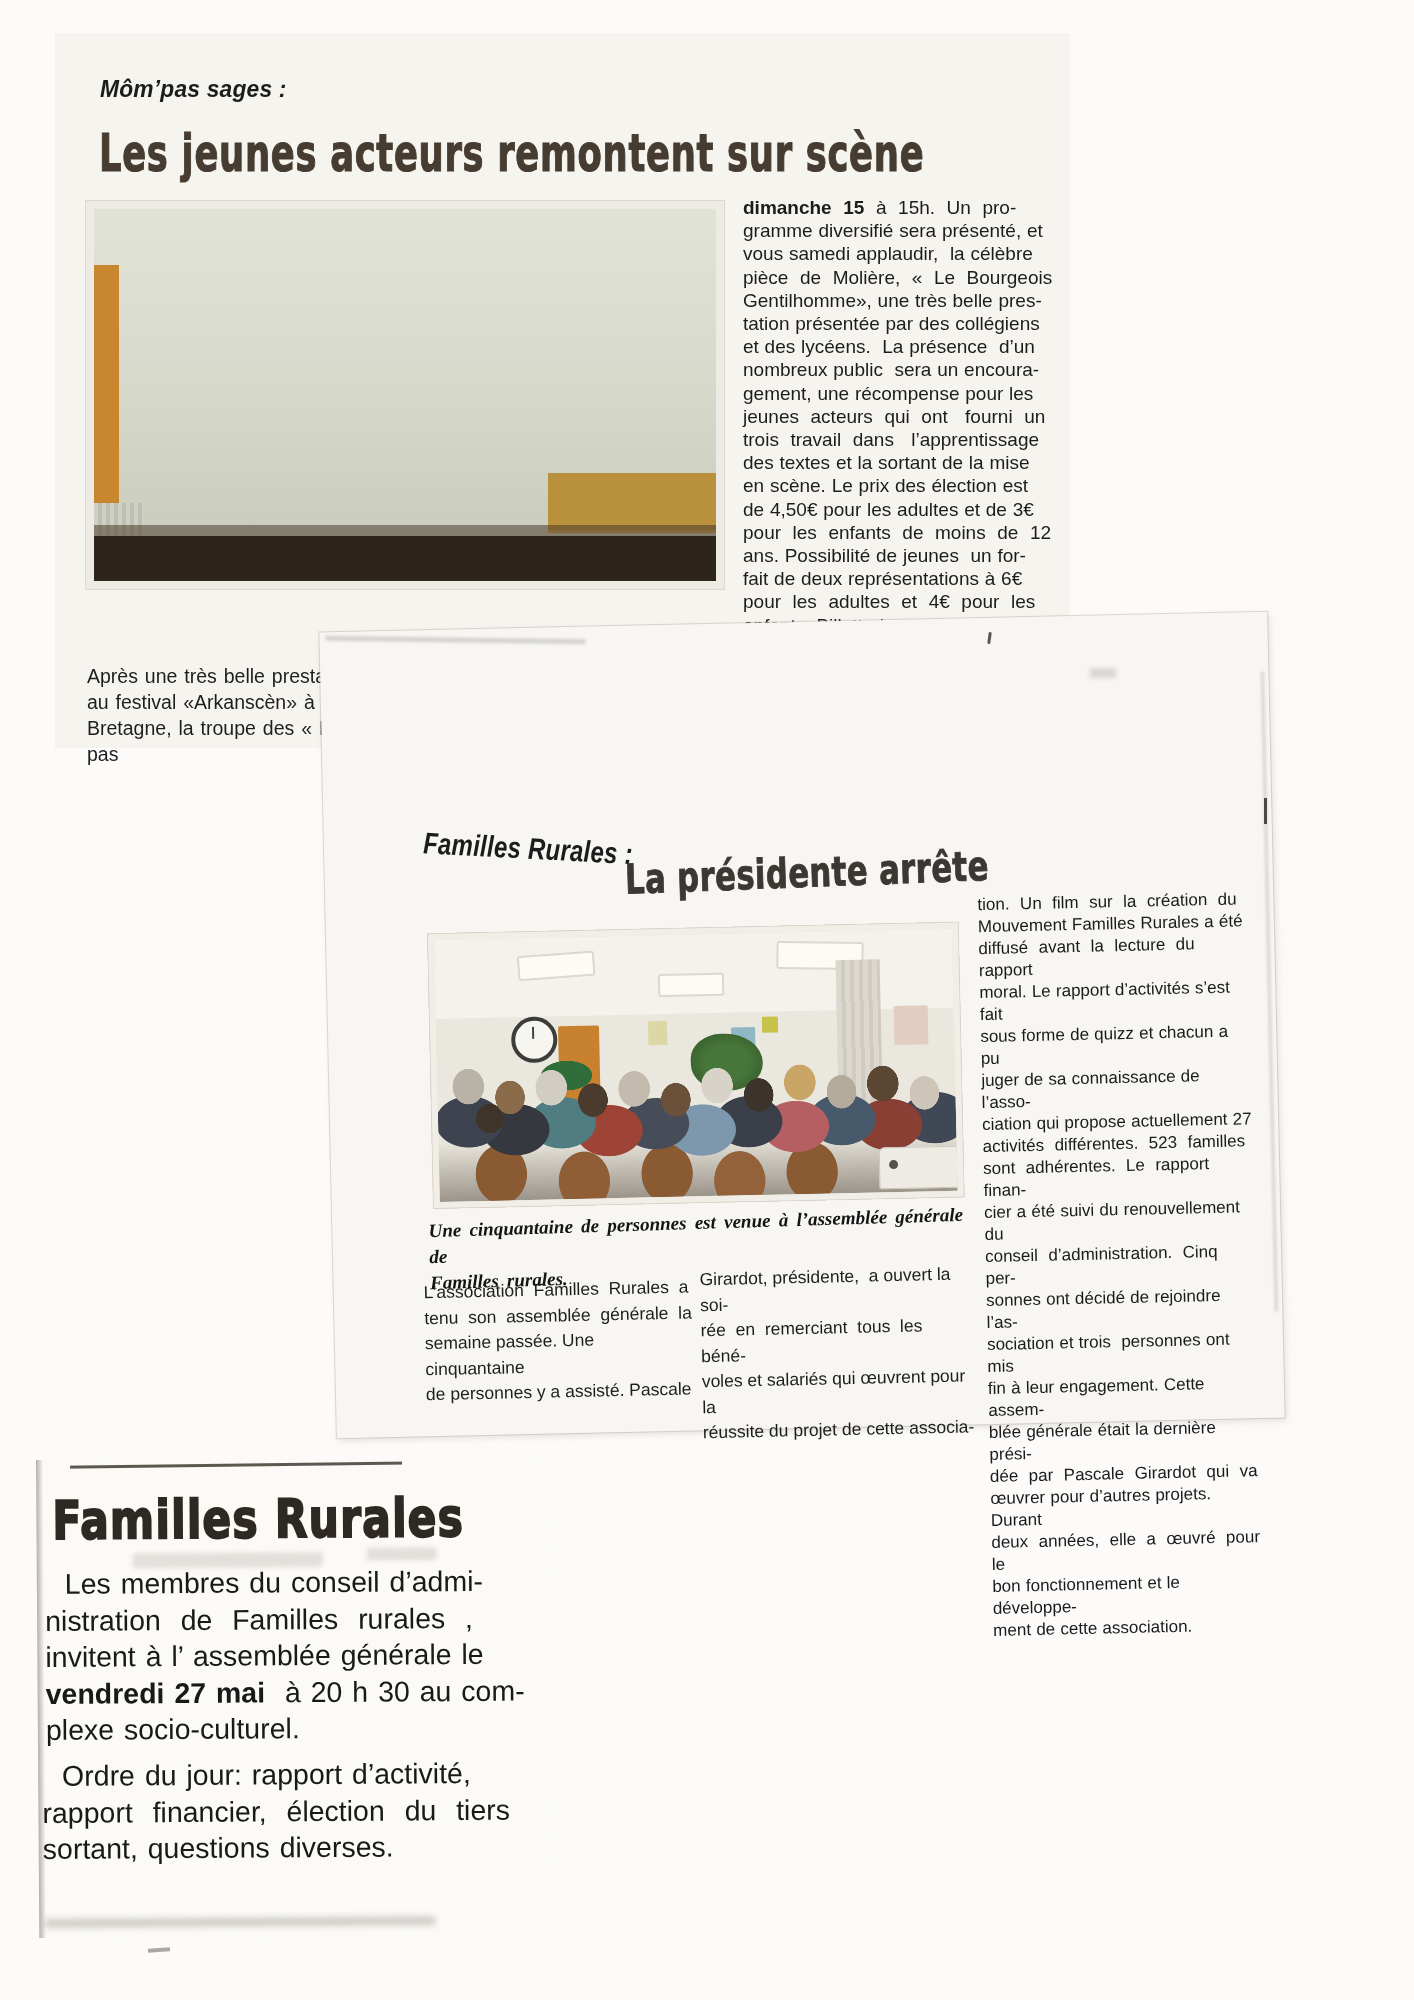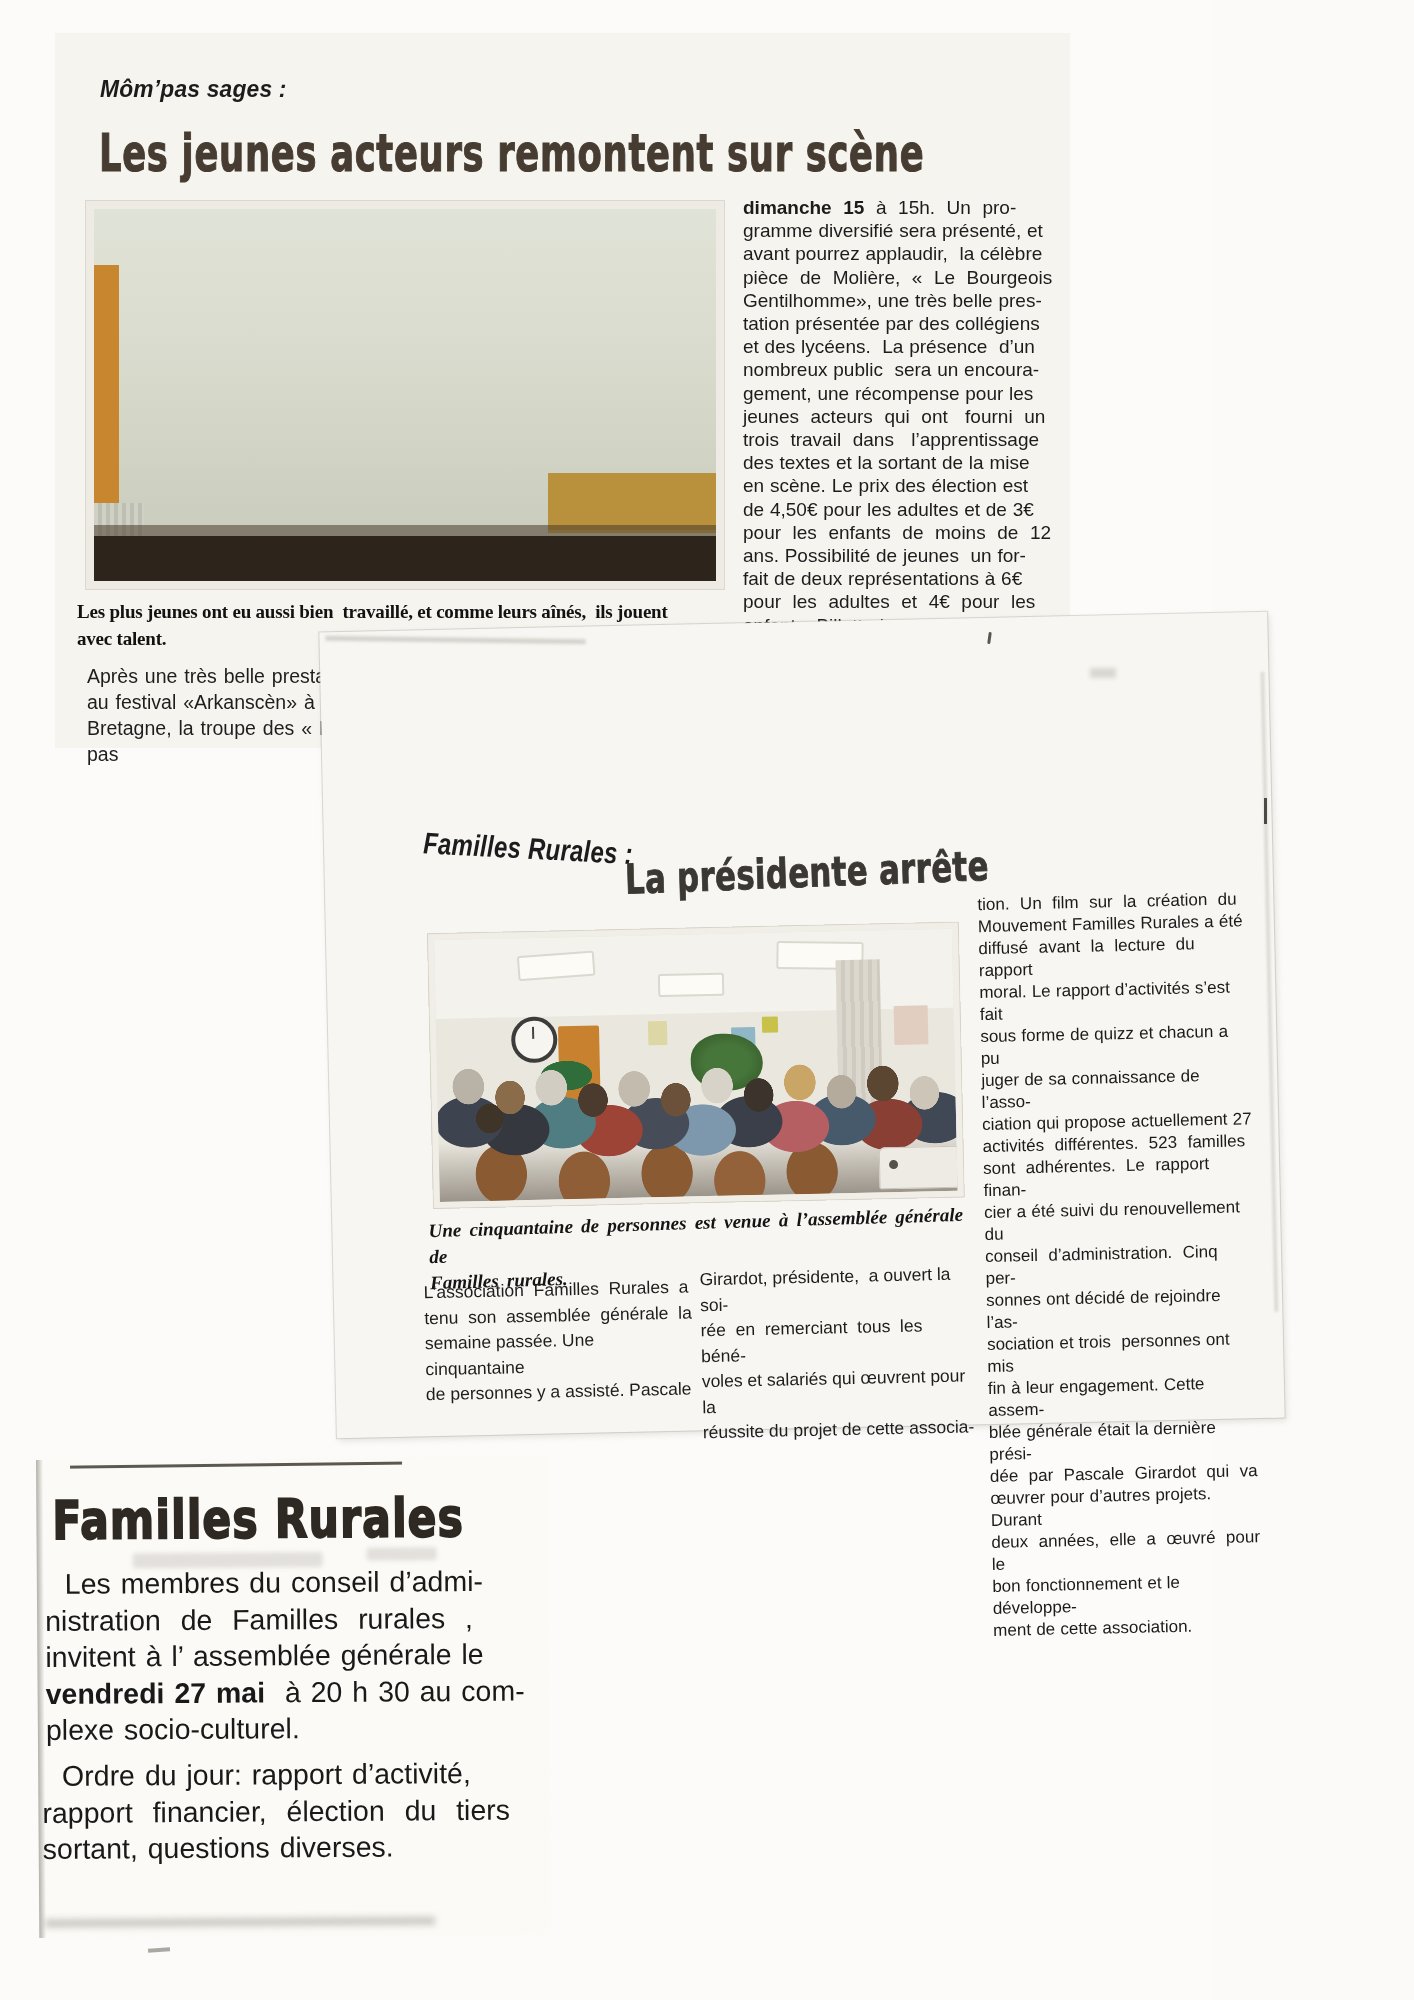--- a/index.html
+++ b/index.html
@@ -162,38 +162,34 @@
           <div class="part" style="left:81%;top:23%;width:7.6%;height:33%;background:#6a482c;border-radius:40% 40% 30% 30%;"></div>
           <div class="part" style="left:82.8%;top:26.5%;width:3.9%;height:7.5%;background:#c9a184;border-radius:50%;"></div>
           <div class="part" style="left:80.6%;top:35.5%;width:8.4%;height:26%;background:#c49133;border-radius:6px;"></div>
           <div class="part" style="left:81.4%;top:60%;width:7%;height:18%;background:#d13a2c;"></div>
           <div class="part" style="left:82.4%;top:77%;width:5%;height:12.5%;background:#eae6dc;border-radius:0 0 40% 40%;"></div>
           <div class="part" style="left:82.6%;top:89.5%;width:4.6%;height:3.5%;background:#d4767c;border-radius:3px;"></div>
         </div>
       </div>
     </figure>
 
-    <div class="t cap1 lines">
-        <div class="tline">Les plus jeunes ont eu aussi bien  travaillé, et comme leurs aînés,  ils jouent</div>
-        <div class="tline">avec talent.</div>
-      </div>
     <div class="t a1c a1col1 lines">
         <div class="tline">Après une très belle prestation</div>
         <div class="tline">au festival «Arkanscèn» à Bain de</div>
         <div class="tline">Bretagne, la troupe des « Môm’ pas</div>
       </div>
     <div class="t a1c a1col2 lines">
         <div class="tline">sages »  sera au  complet  sur  la</div>
         <div class="tline"><span>scène du Celtic ces </span><span class="b">vendredi 13</span><span> et</span></div>
         <div class="tline"><span class="b">samedi  14  mai</span><span>  à  20h30  et  le</span></div>
       </div>
     <div class="t a1c3 lines">
         <div class="tline"><span class="b">dimanche  15</span><span>  à  15h.  Un  pro-</span></div>
         <div class="tline">gramme diversifié sera présenté, et</div>
-        <div class="tline">avant pourrez applaudir,  la célèbre</div>
+        <div class="tline">vous samedi applaudir,  la célèbre</div>
         <div class="tline">pièce  de  Molière,  «  Le  Bourgeois</div>
         <div class="tline">Gentilhomme», une très belle pres-</div>
         <div class="tline">tation présentée par des collégiens</div>
         <div class="tline">et des lycéens.  La présence  d’un</div>
         <div class="tline">nombreux public  sera un encoura-</div>
         <div class="tline">gement, une récompense pour les</div>
         <div class="tline">jeunes  acteurs  qui  ont   fourni  un</div>
         <div class="tline">trois  travail  dans   l’apprentissage</div>
         <div class="tline">des textes et la sortant de la mise</div>
         <div class="tline">en scène. Le prix des élection est</div>

